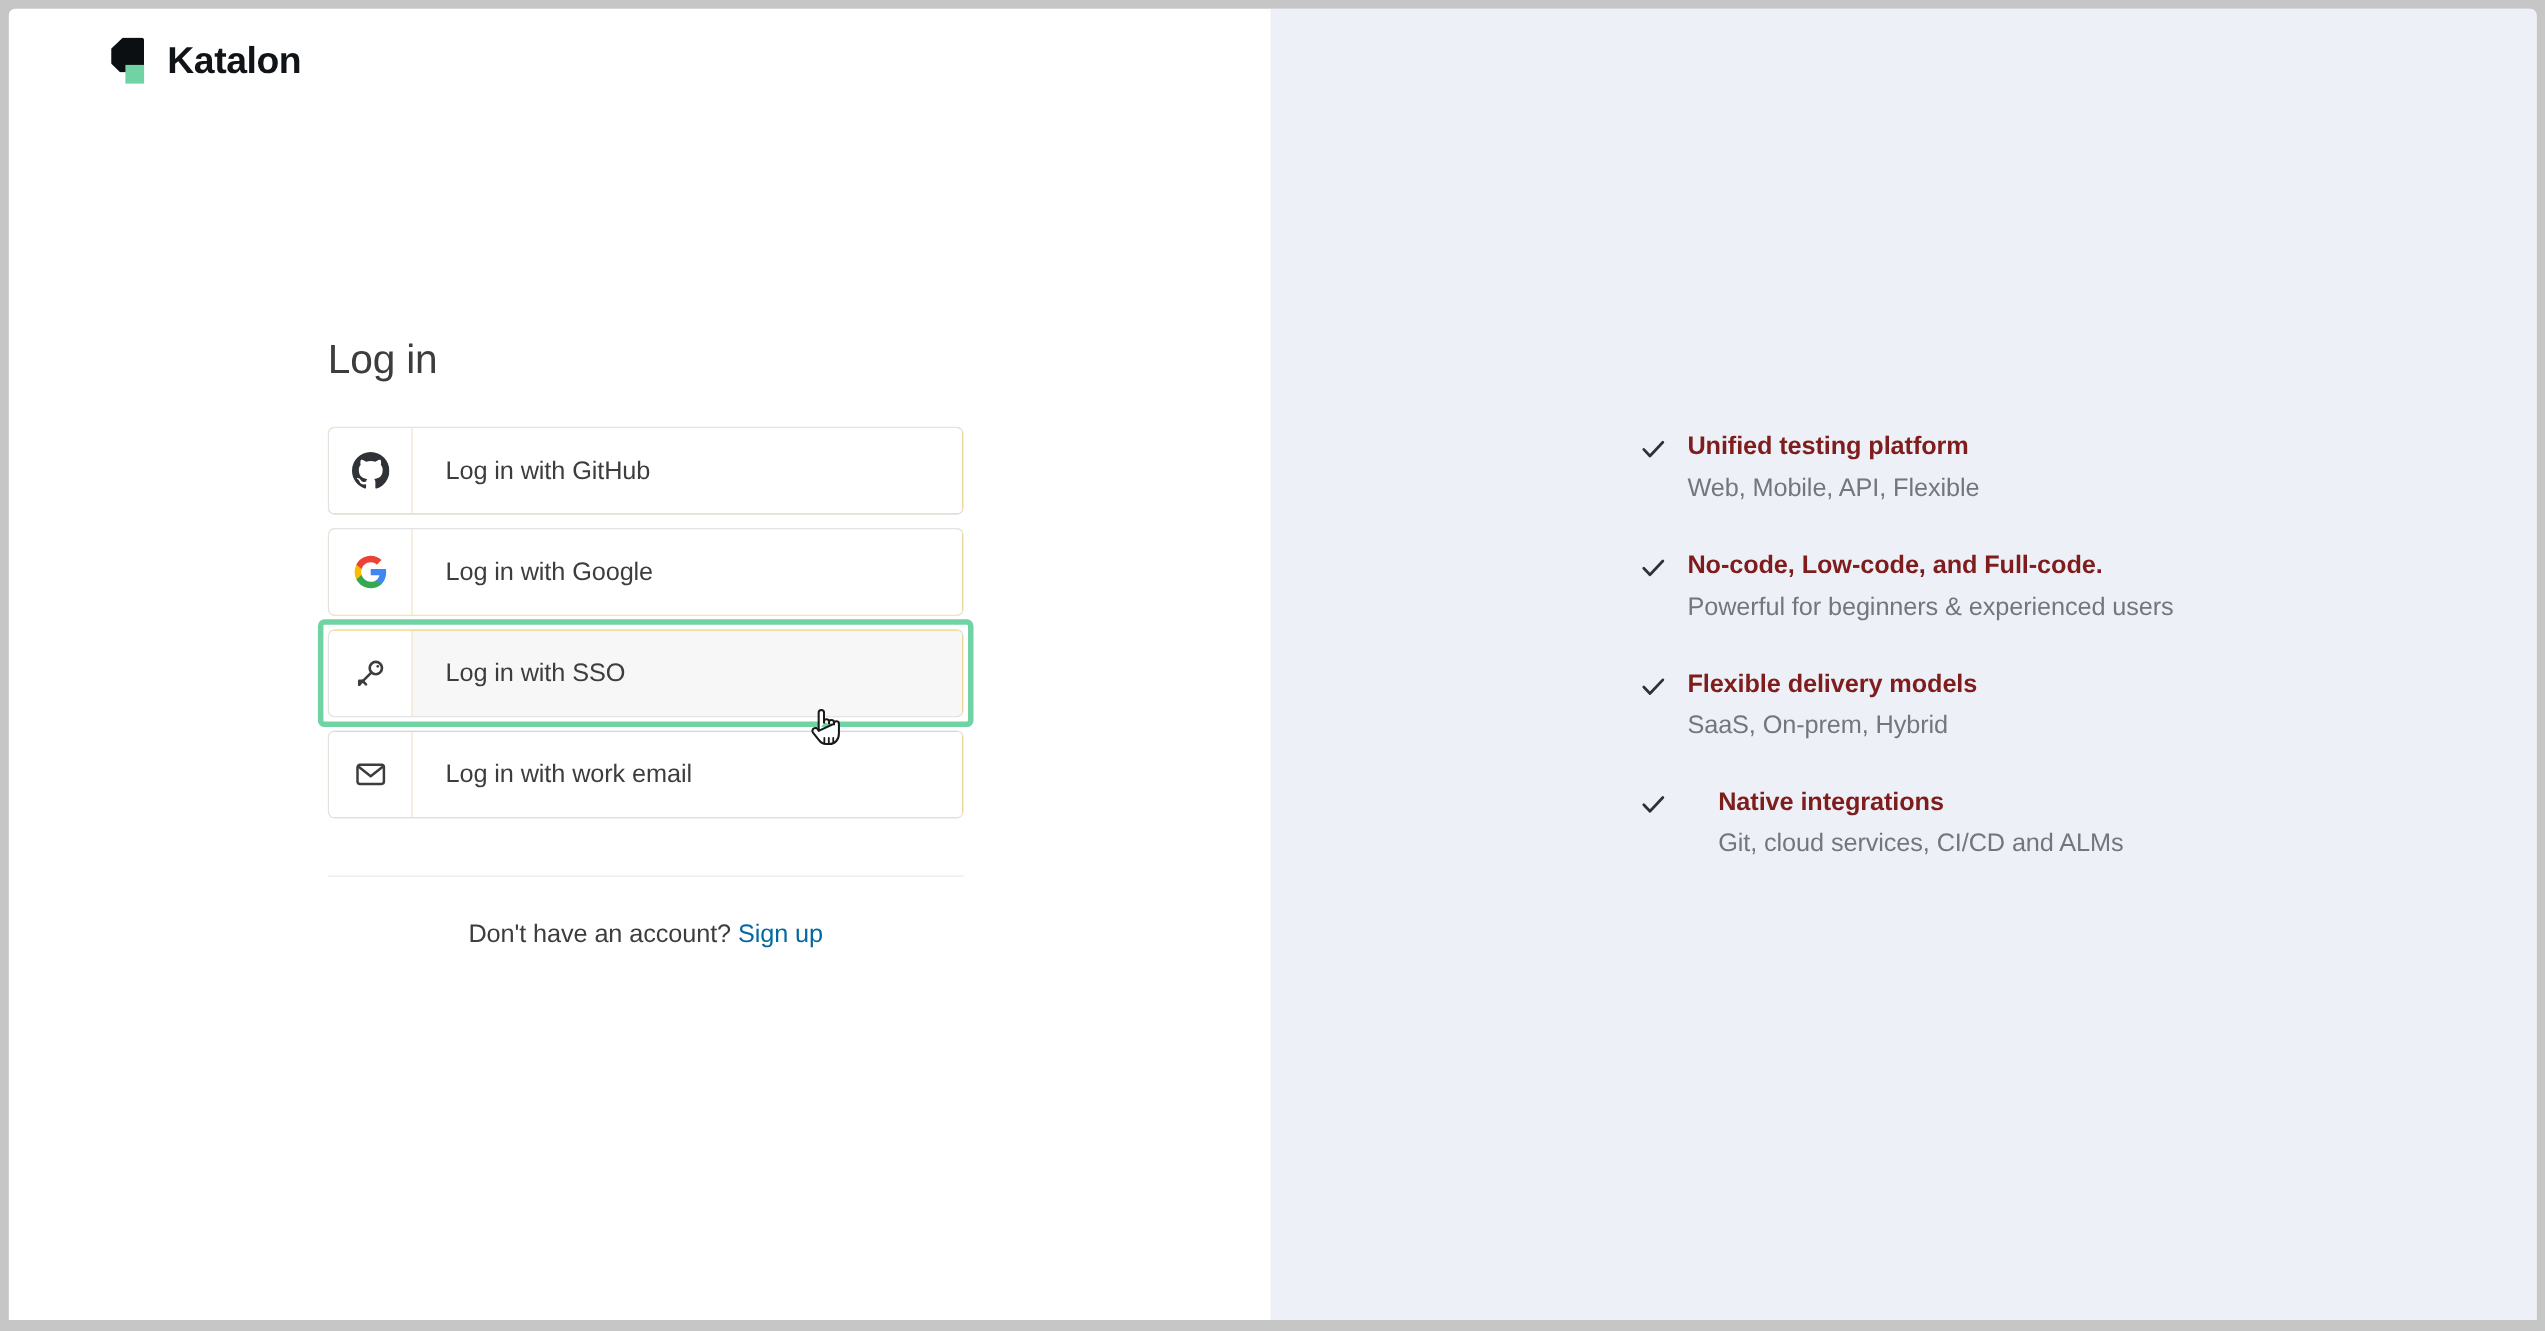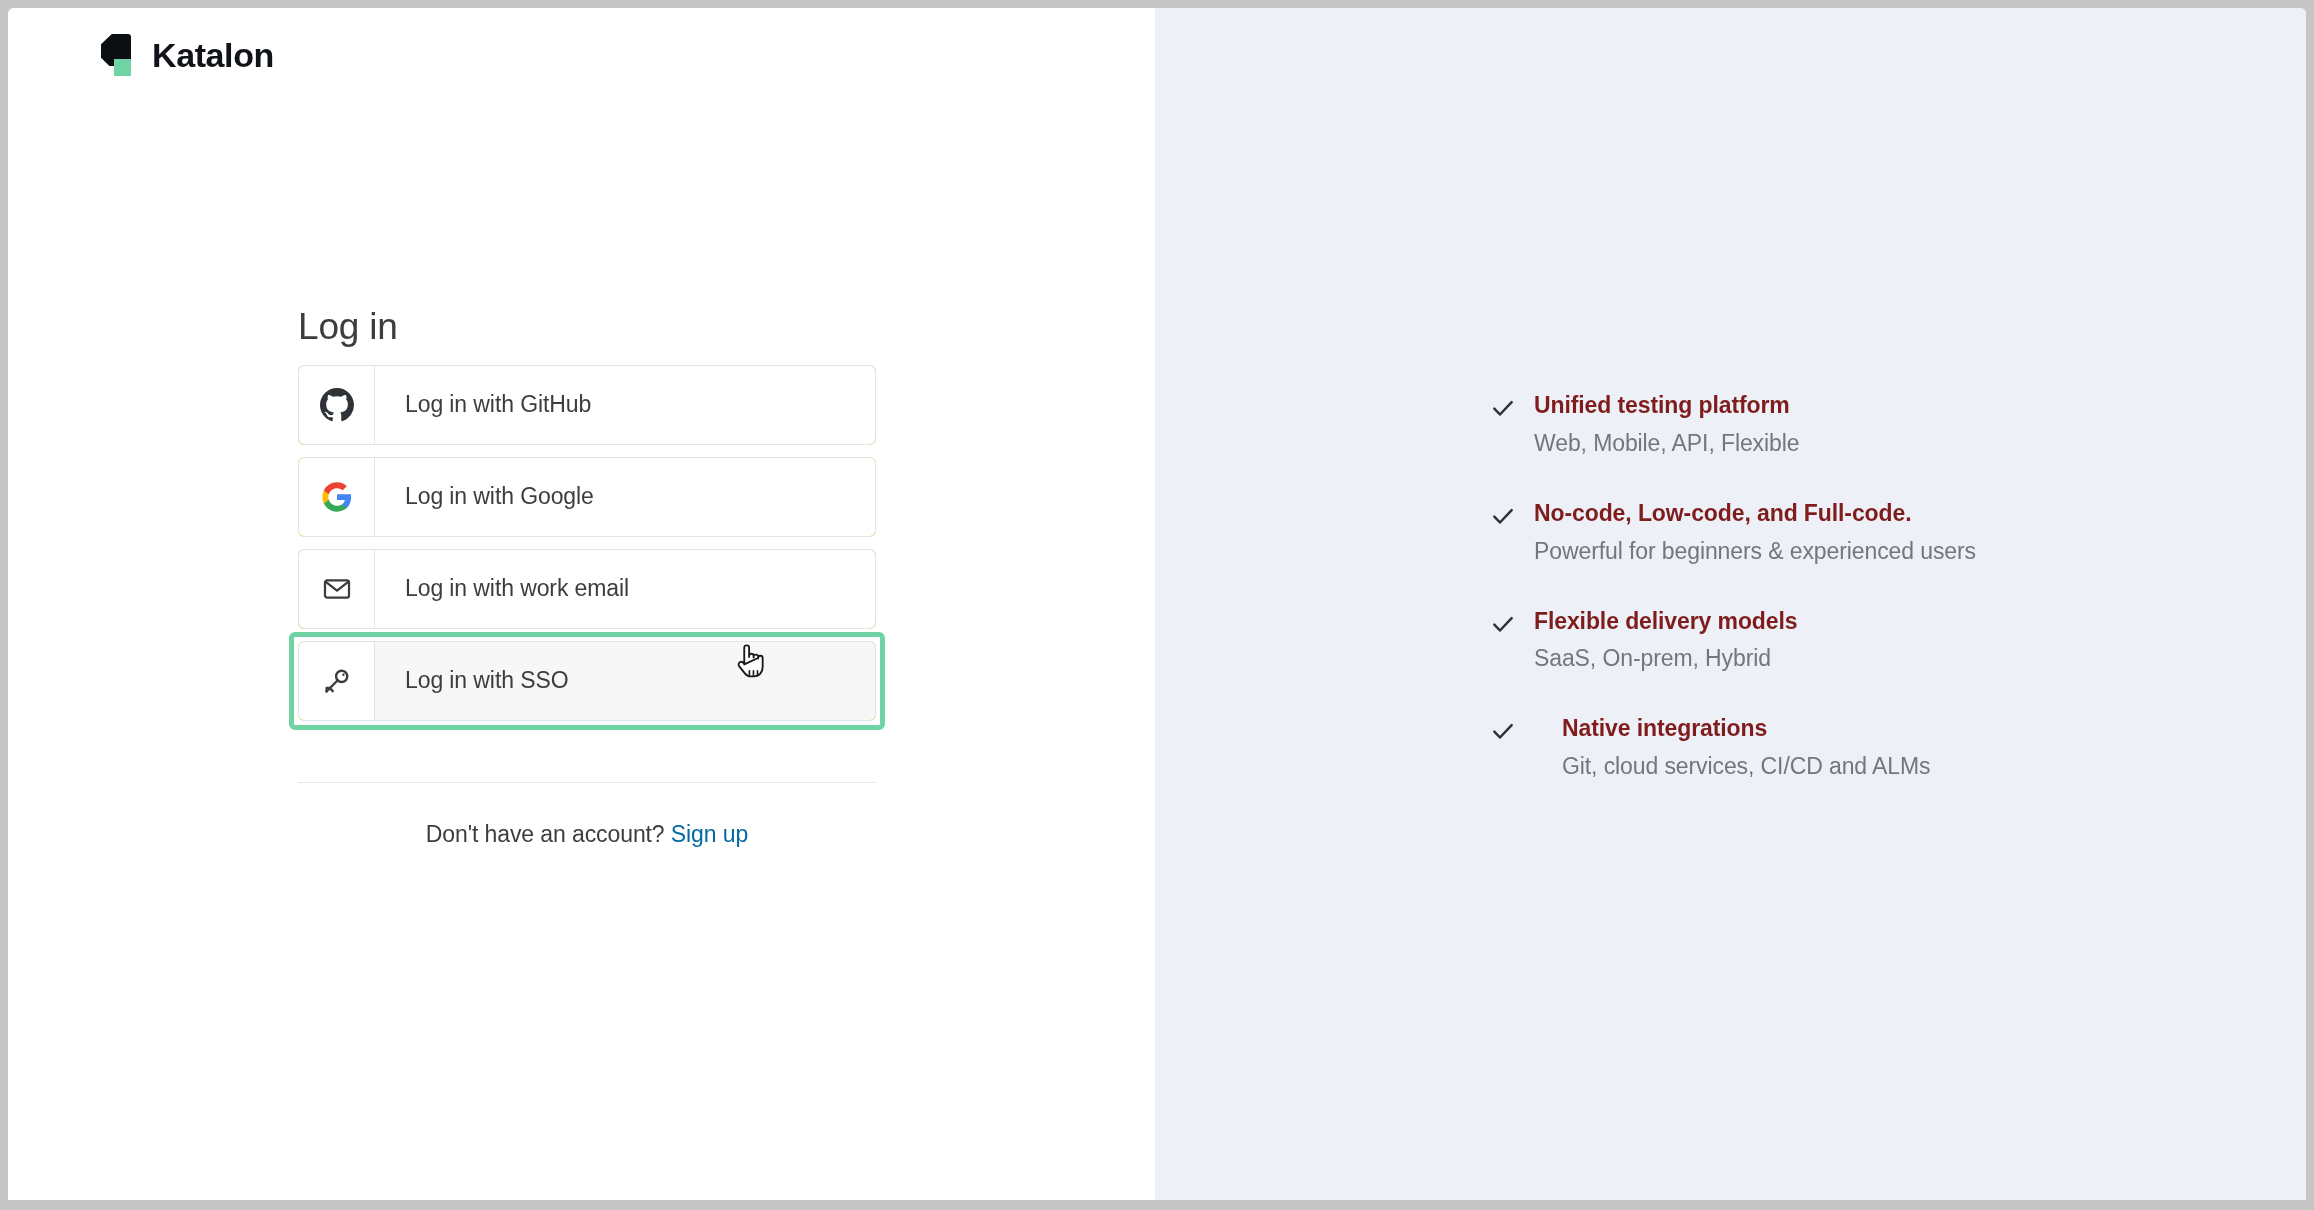--- a/index.html
+++ b/index.html
@@ -87,21 +87,21 @@
     top: 298px;
     width: 578px;
   }
 
   .page-title {
     font-size: 37px;
     font-weight: 400;
     color: #3d3d3d;
     line-height: 1.15;
     letter-spacing: -0.2px;
-    margin-bottom: 16px;
+    margin-bottom: 39px;
   }
 
   
   .provider-list { display: block; }
 
   .provider-wrap {
     position: relative;
     margin-bottom: 12px;
     padding: 0;
   }
@@ -260,50 +260,50 @@
             <button class="provider-btn">
               <span class="icon-cell">
                 <svg width="32" height="32" viewBox="0 0 48 48" aria-hidden="true">
                   <path fill="#4285F4" d="M45.12 24.5c0-1.56-.14-3.06-.4-4.5H24v8.51h11.84c-.51 2.75-2.06 5.08-4.39 6.64v5.52h7.11c4.16-3.83 6.56-9.47 6.56-16.17z"></path>
                   <path fill="#34A853" d="M24 46c5.94 0 10.92-1.97 14.56-5.33l-7.11-5.52c-1.97 1.32-4.49 2.1-7.45 2.1-5.73 0-10.58-3.87-12.31-9.07H4.34v5.7C7.96 41.07 15.4 46 24 46z"></path>
                   <path fill="#FBBC05" d="M11.69 28.18c-.44-1.32-.69-2.73-.69-4.18s.25-2.86.69-4.18v-5.7H4.34A21.99 21.99 0 0 0 2 24c0 3.55.85 6.91 2.34 9.88l7.35-5.7z"></path>
                   <path fill="#EA4335" d="M24 10.75c3.23 0 6.13 1.11 8.41 3.29l6.31-6.31C34.91 4.18 29.93 2 24 2 15.4 2 7.96 6.93 4.34 14.12l7.35 5.7c1.73-5.2 6.58-9.07 12.31-9.07z"></path>
                 </svg>
               </span>
               <span class="label-cell">Log in with Google</span>
-            </button>
-          </div>
-
-          <div class="provider-wrap">
-            <button class="provider-btn">
-              <span class="icon-cell">
-                <svg width="32" height="32" viewBox="0 0 24 24" fill="none" stroke="#3d3d3d" stroke-width="1.7" stroke-linecap="round" stroke-linejoin="round" aria-hidden="true">
-                  <rect x="3" y="5.5" width="18" height="13" rx="1.6"></rect>
-                  <path d="M3.6 6.6 12 13.2l8.4-6.6"></path>
-                </svg>
-              </span>
-              <span class="label-cell">Log in with work email</span>
             </button>
           </div>
 
           <div class="provider-wrap focused">
             <button class="provider-btn hovered">
               <span class="icon-cell">
                 <svg width="32" height="32" viewBox="0 0 24 24" fill="none" stroke="#3d3d3d" stroke-width="1.8" stroke-linecap="round" stroke-linejoin="round" aria-hidden="true">
                   <circle cx="15.5" cy="8.5" r="4.2"></circle>
                   <path d="M12.55 11.45 4.2 19.8"></path>
                   <path d="M6.6 17.4l2.2 2.2"></path>
                   <path d="M4.2 19.8l0-2.6 2.6 0"></path>
                   <circle cx="16.8" cy="7.3" r="0.9" fill="#3d3d3d" stroke="none"></circle>
                 </svg>
               </span>
               <span class="label-cell">Log in with SSO</span>
             </button>
           </div>
 
+          <div class="provider-wrap">
+            <button class="provider-btn">
+              <span class="icon-cell">
+                <svg width="32" height="32" viewBox="0 0 24 24" fill="none" stroke="#3d3d3d" stroke-width="1.7" stroke-linecap="round" stroke-linejoin="round" aria-hidden="true">
+                  <rect x="3" y="5.5" width="18" height="13" rx="1.6"></rect>
+                  <path d="M3.6 6.6 12 13.2l8.4-6.6"></path>
+                </svg>
+              </span>
+              <span class="label-cell">Log in with work email</span>
+            </button>
+          </div>
+
         </div>
 
         <div class="divider"></div>
 
         <div class="signup-row">
           <span>Don't have an account?</span>
           <a class="signup-link" href="#">Sign up</a>
         </div>
 
       </div>

